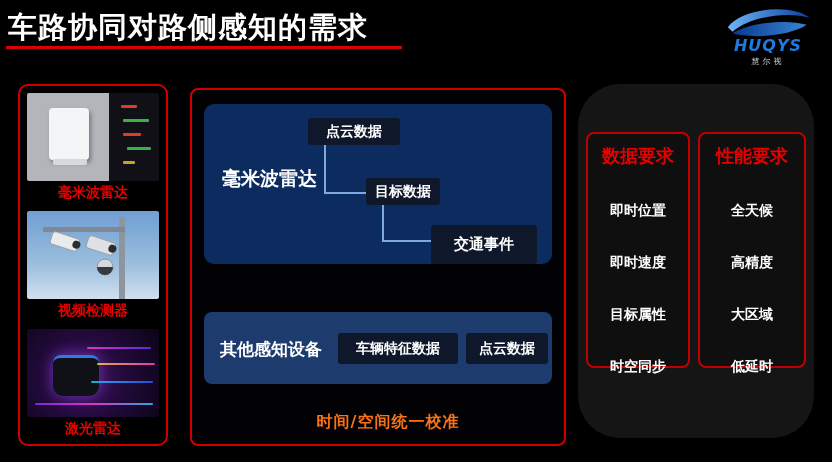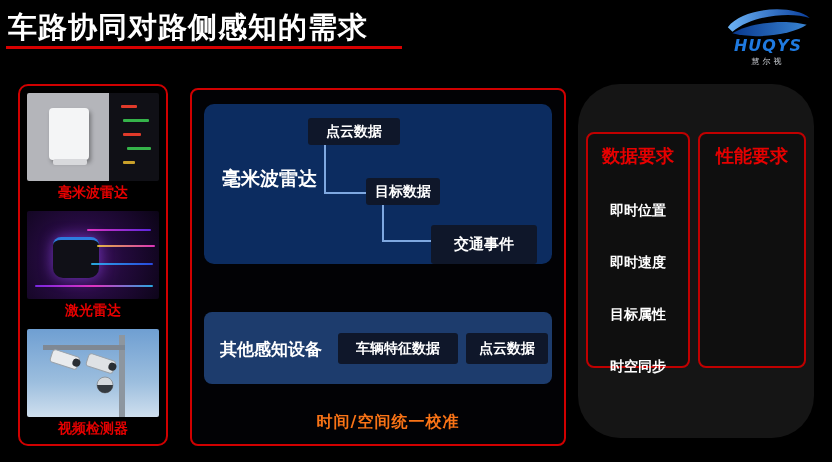--- a/index.html
+++ b/index.html
@@ -149,50 +149,50 @@
       <div class="spec spec1"></div>
       <div class="spec spec2"></div>
       <div class="spec spec3"></div>
       <div class="spec spec4"></div>
       <div class="spec spec5"></div>
     </div>
     <div class="sensor-label">毫米波雷达</div>
   </div>
 
   <div class="sensor-item">
-    <div class="sensor-img img-lidar">
-      <div class="lidar-body"></div>
-      <div class="lidar-streak streak1"></div>
-      <div class="lidar-streak streak2"></div>
-      <div class="lidar-streak streak3"></div>
-      <div class="lidar-streak streak4"></div>
-    </div>
-    <div class="sensor-label">激光雷达</div>
-  </div>
-
-  <div class="sensor-item">
     <div class="sensor-img img-camera">
       <svg width="132" height="88" viewBox="0 0 132 88">
         <rect x="92" y="6" width="6" height="82" fill="#8d969f"></rect>
         <rect x="16" y="16" width="82" height="5" fill="#7f8893"></rect>
         <g transform="rotate(18 38 30)">
           <rect x="24" y="24" width="28" height="13" rx="3" fill="#e9ebed" stroke="#9aa2aa"></rect>
           <circle cx="50" cy="30" r="4" fill="#2a2e33"></circle>
         </g>
         <g transform="rotate(18 74 34)">
           <rect x="60" y="28" width="28" height="13" rx="3" fill="#dfe2e5" stroke="#9aa2aa"></rect>
           <circle cx="86" cy="34" r="4" fill="#2a2e33"></circle>
         </g>
         <circle cx="78" cy="56" r="8" fill="#d5d9dd" stroke="#8d969f"></circle>
         <path d="M70 56 a8 8 0 0 0 16 0 Z" fill="#343a40"></path>
       </svg>
     </div>
     <div class="sensor-label">视频检测器</div>
   </div>
 
+  <div class="sensor-item">
+    <div class="sensor-img img-lidar">
+      <div class="lidar-body"></div>
+      <div class="lidar-streak streak1"></div>
+      <div class="lidar-streak streak2"></div>
+      <div class="lidar-streak streak3"></div>
+      <div class="lidar-streak streak4"></div>
+    </div>
+    <div class="sensor-label">激光雷达</div>
+  </div>
+
 </div>
 
 <div class="flow-panel">
 
   <div class="radar-group">
     <div class="radar-group-title">毫米波雷达</div>
     <div class="node node-1">点云数据</div>
     <div class="connector conn-1"></div>
     <div class="node node-2">目标数据</div>
     <div class="connector conn-2"></div>
@@ -215,15 +215,21 @@
     <div class="req-items">
       <div class="req-item">即时位置</div>
       <div class="req-item">即时速度</div>
       <div class="req-item">目标属性</div>
       <div class="req-item">时空同步</div>
     </div>
   </div>
 
   <div class="req-col req-col-2">
     <div class="req-header">性能要求</div>
+    <div class="req-items">
+      <div class="req-item">全天候</div>
+      <div class="req-item">高精度</div>
+      <div class="req-item">大区域</div>
+      <div class="req-item">低延时</div>
+    </div>
   </div>
 
 </div>
 
 </body></html>

